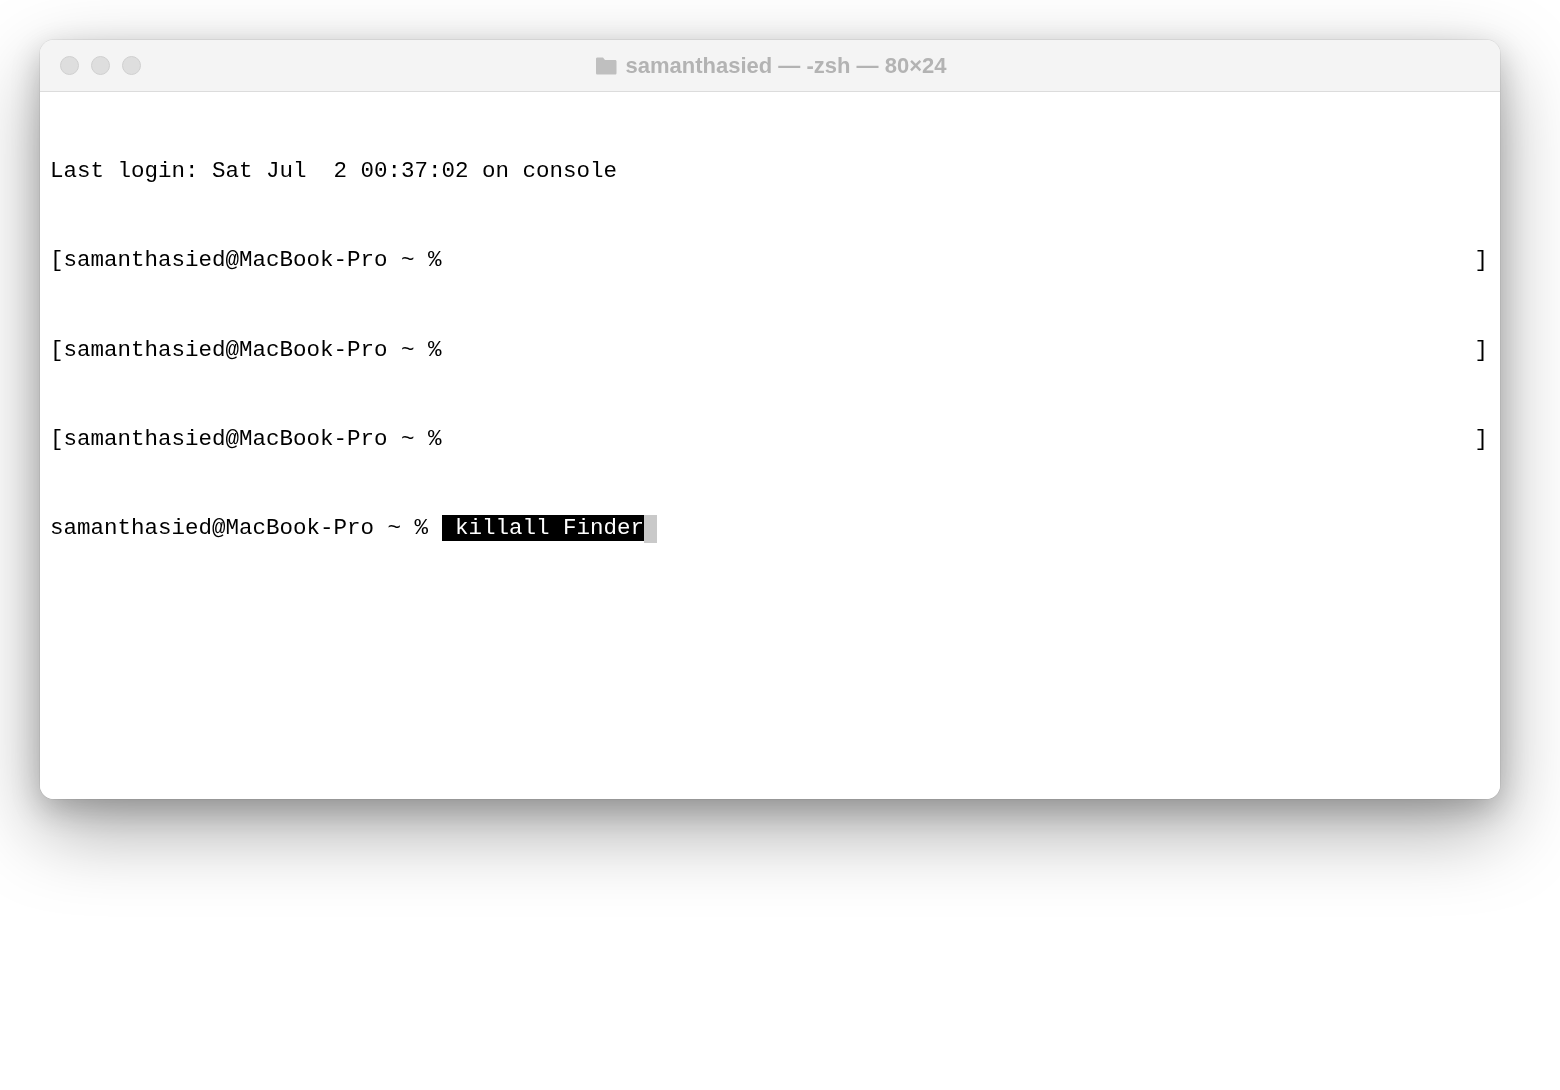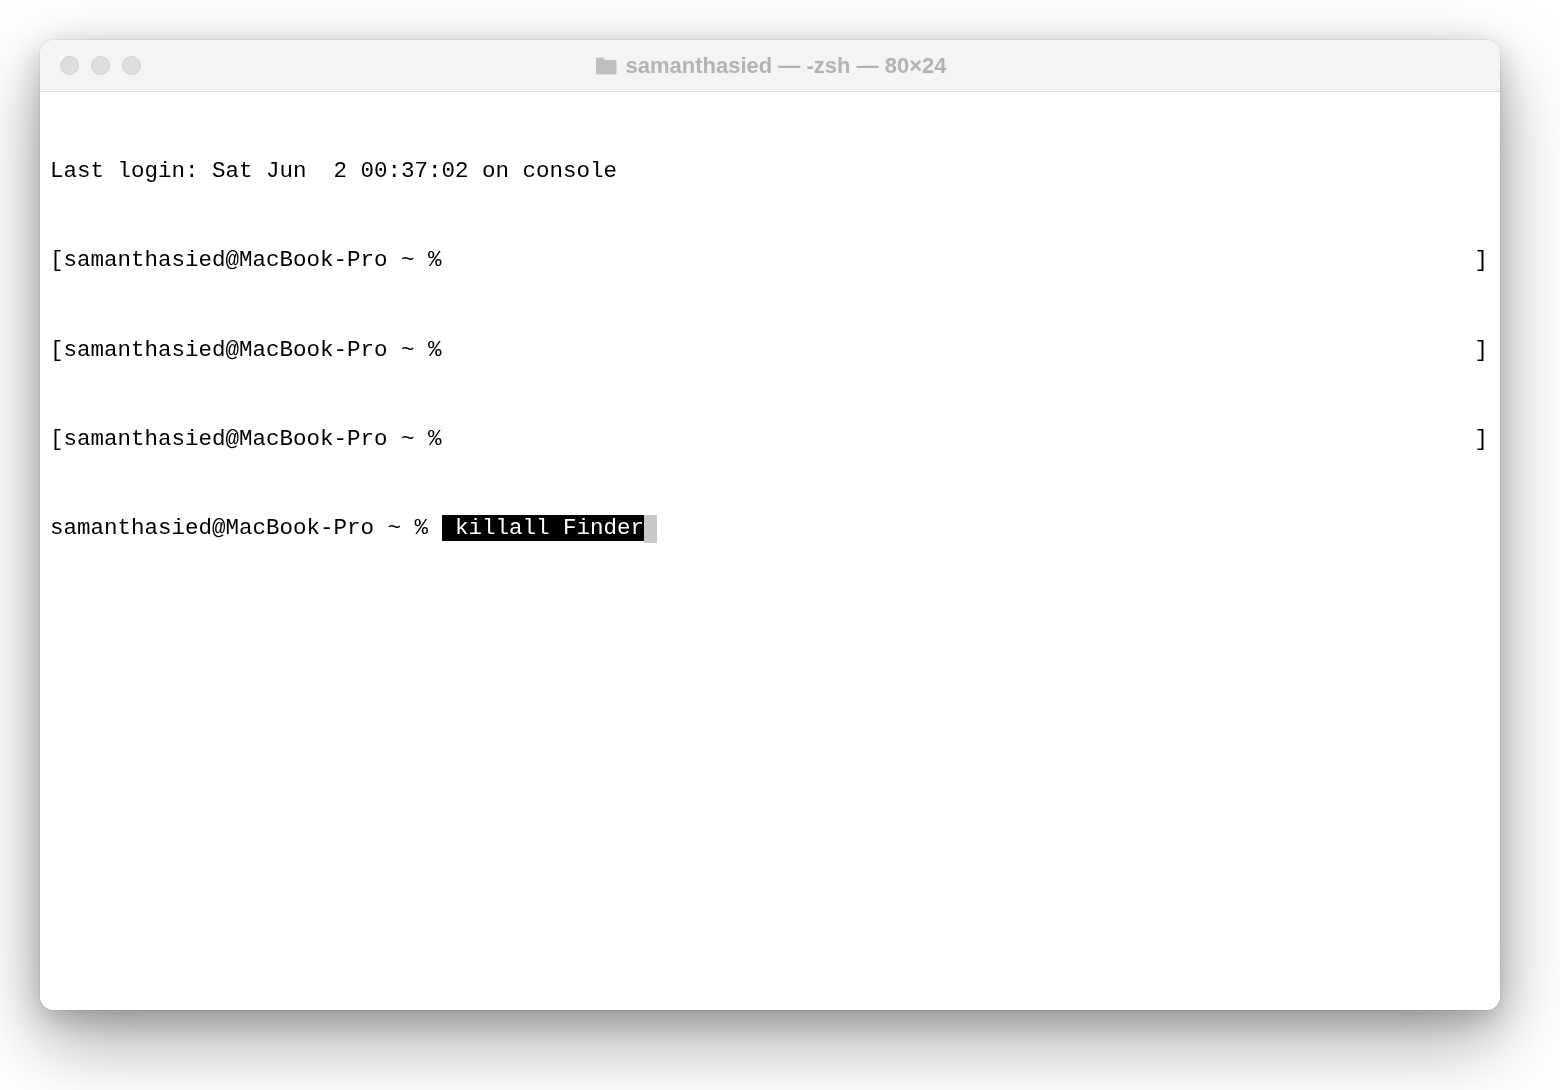--- a/index.html
+++ b/index.html
@@ -13,21 +13,21 @@
       width: 1560px;
       height: 1090px;
       display: flex;
       align-items: flex-start;
       justify-content: flex-start;
       padding: 40px;
     }
     
     .window {
       width: 1460px;
-      height: 970px;
+      height: 759px;
       background: #ffffff;
       border-radius: 14px;
       box-shadow: 0 30px 80px rgba(0,0,0,0.35), 0 10px 30px rgba(0,0,0,0.2), 0 0 0 1px rgba(0,0,0,0.05);
       overflow: hidden;
       display: flex;
       flex-direction: column;
     }
     
     .titlebar {
       height: 52px;
@@ -136,19 +136,19 @@
       <span class="folder-icon">
         <svg viewBox="0 0 24 20" fill="#bfbfbf">
           <path d="M2 3 C2 2 2.5 1.5 3.5 1.5 L9 1.5 L11 4 L21 4 C22 4 22.5 4.5 22.5 5.5 L22.5 17 C22.5 18 22 18.5 21 18.5 L3.5 18.5 C2.5 18.5 2 18 2 17 Z"></path>
         </svg>
       </span>
       <span>samanthasied — -zsh — 80×24</span>
     </div>
   </div>
 
   <div class="terminal-body">
-    <div class="terminal-line"><span class="line-content">Last login: Sat Jun  2 00:37:02 on console</span></div>
+    <div class="terminal-line"><span class="line-content">Last login: Sat Jul  2 00:37:02 on console</span></div>
     <div class="terminal-line bracket-line"><span class="line-content">samanthasied@MacBook-Pro ~ % </span><span class="right-bracket">]</span></div>
     <div class="terminal-line bracket-line"><span class="line-content">samanthasied@MacBook-Pro ~ % </span><span class="right-bracket">]</span></div>
     <div class="terminal-line bracket-line"><span class="line-content">samanthasied@MacBook-Pro ~ % </span><span class="right-bracket">]</span></div>
     <div class="terminal-line"><span class="line-content"><span>samanthasied@MacBook-Pro ~ % </span><span class="highlighted"> killall Finder</span><span class="cursor-block"></span></span></div>
   </div>
 </div>
 
 </body></html>

